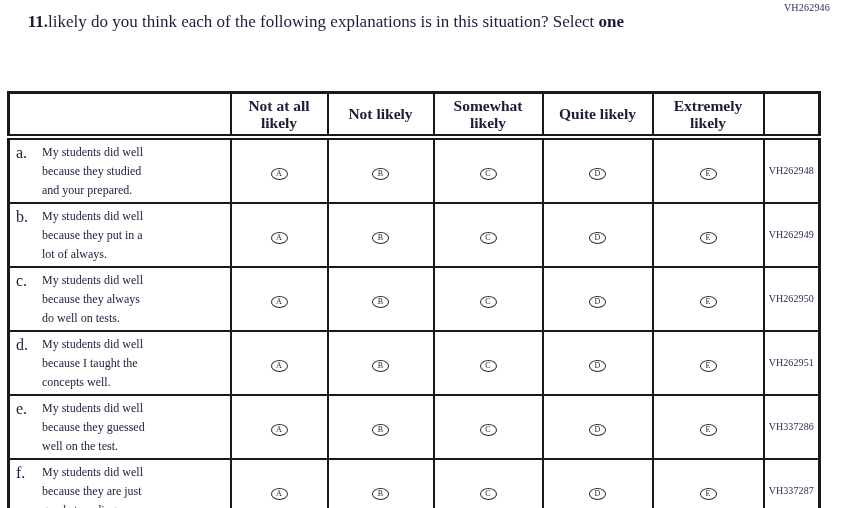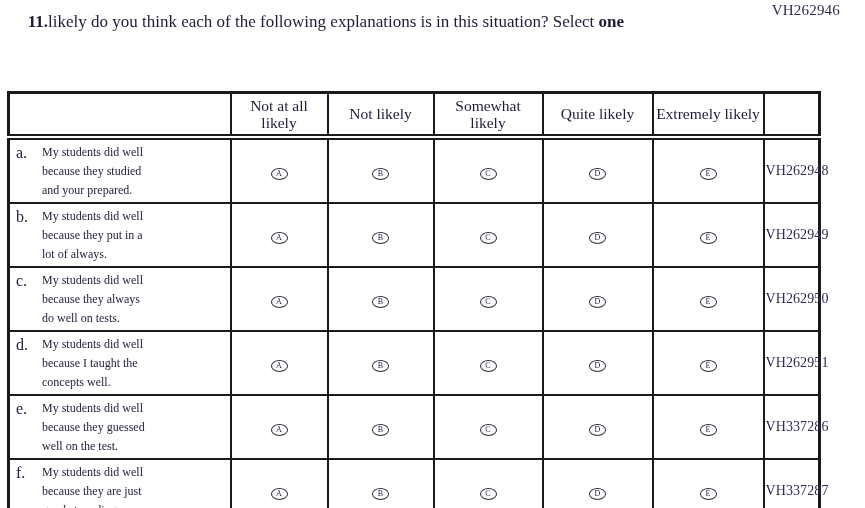--- a/index.html
+++ b/index.html
@@ -8,22 +8,22 @@
     width: 865px; height: 508px;
     background: #ffffff;
     font-family: "Liberation Serif", serif;
     color: #1d1d3a;
     position: relative;
     overflow: hidden;
   }
 
   
   .top-code {
-    position: absolute; top: 2px; right: 25px;
-    font-size: 15px; color: #2b2b55; letter-spacing: 0.2px;
+    position: absolute; top: 2px; right: 35px;
+    font-size: 10px; color: #2b2b55; letter-spacing: 0.2px;
   }
 
   
   .question {
     position: absolute; left: 22px; top: 12px;
     display: flex;
     font-size: 17px; line-height: 19px; text-align: right;
   }
   .q-num { font-weight: bold; width: 26px; flex: 0 0 26px; }
   .q-line { white-space: nowrap; }
@@ -34,21 +34,21 @@
     position: absolute; left: 7px; top: 91px;
     width: 811px;
     border-collapse: collapse;
     table-layout: fixed;
     border: 3px solid #1a1a1a;
   }
   .grid th, .grid td { border: 2px solid #1a1a1a; }
   .grid thead th {
     border-bottom: 6px double #1a1a1a;
     height: 44px;
-    font-size: 15.5px; font-weight: normal; line-height: 17px;
+    font-size: 15.5px; font-weight: bold; line-height: 17px;
     text-align: center; vertical-align: middle;
     padding: 2px;
   }
   .grid tbody tr { height: 60px; }
 
   .stmt-cell { vertical-align: top; padding: 3px 4px 2px 6px; }
   .stmt-inner { display: flex; }
   .row-letter {
     width: 26px; flex: 0 0 26px;
     font-size: 16px; line-height: 19px;
@@ -63,21 +63,21 @@
     border: 1px solid #2a2a3a;
     border-radius: 50%;
     align-items: center; justify-content: center;
     cursor: pointer;
     background: #fff;
   }
   .bubble-letter { font-size: 8px; line-height: 1; color: #1d1d3a; }
 
   .code-cell {
     text-align: center; vertical-align: middle;
-    font-size: 14px; color: #2b2b55; letter-spacing: 0.1px;
+    font-size: 10px; color: #2b2b55; letter-spacing: 0.1px;
     padding: 0 1px;
   }
 </style>
 </head>
 <body>
 
 <div class="top-code">VH262946</div>
 
 <div class="question">
   <div class="q-num">11.</div>

